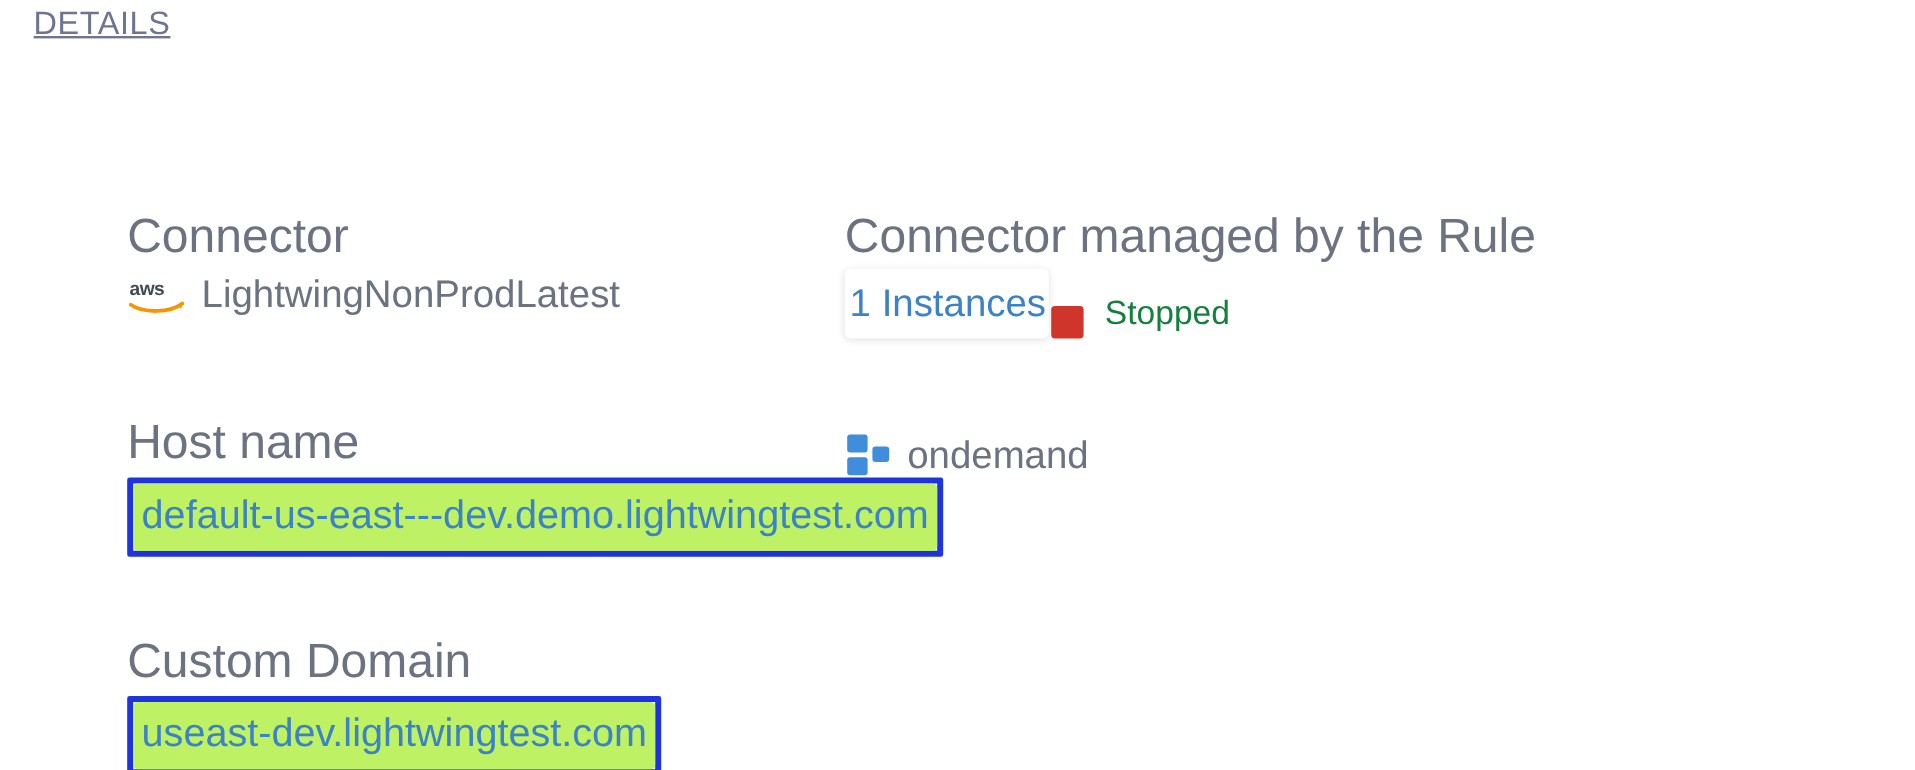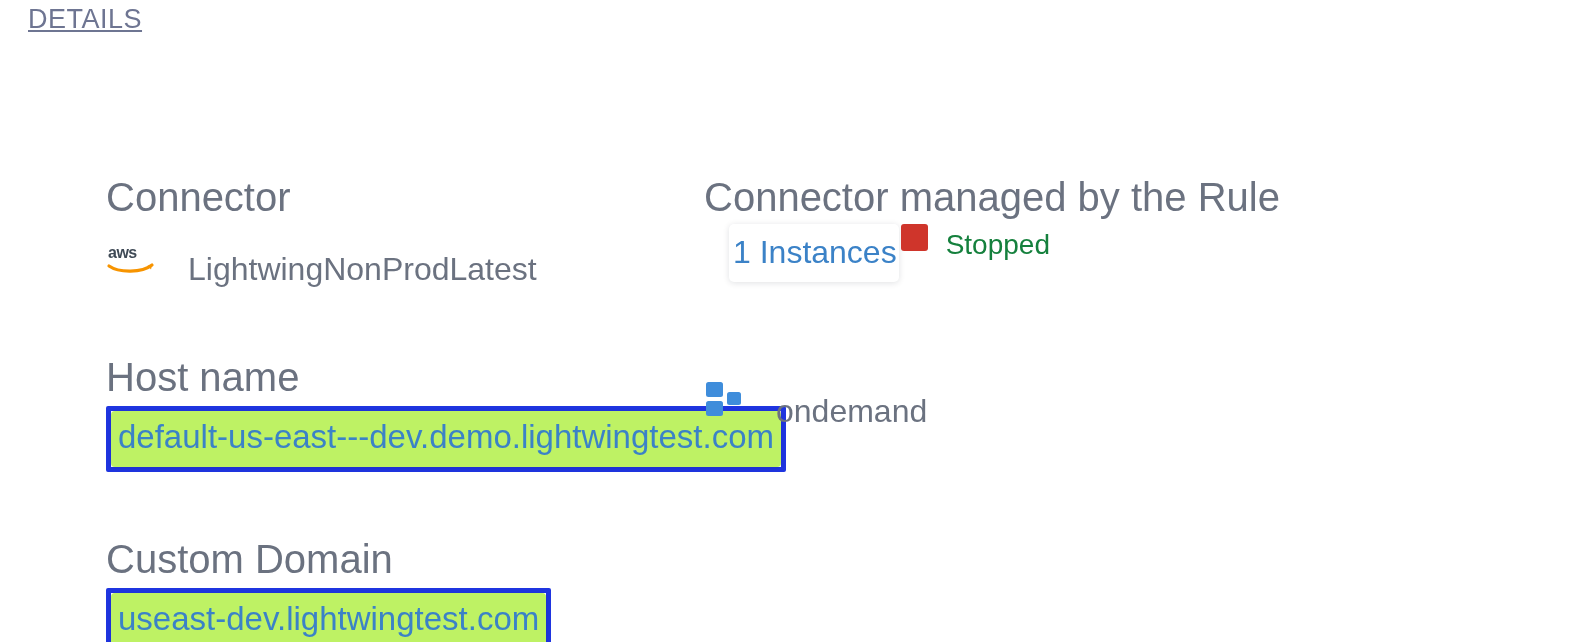--- a/index.html
+++ b/index.html
@@ -51,21 +51,20 @@
 
   .field-value {
     margin-top: 8px;
     font-size: 32px;
     line-height: 42px;
     color: #6b7280;
     font-weight: 400;
     display: flex;
     align-items: center;
     white-space: nowrap;
-    gap: 20px;
   }
 
   
   .aws-logo {
     display: inline-block;
     width: 52px;
     height: 34px;
     position: relative;
     margin-right: 10px;
     flex: none;
@@ -88,24 +87,23 @@
     width: 42px;
     height: 38px;
     margin-right: 10px;
     flex: none;
   }
   .blocks-icon svg { display:block; width:42px; height:38px; }
 
   
   .instances-row {
     display: flex;
-    align-items: flex-start;
+    align-items: flex-end;
     margin-top: 8px;
     white-space: nowrap;
-    margin-left: 25px;
   }
   .instances-link {
     font-size: 32px;
     line-height: 42px;
     color: #3b82c7;
     text-decoration: none;
     background: #ffffff;
     box-shadow: 0 1px 6px rgba(16,24,40,0.13);
     border-radius: 5px;
     padding: 7px 2px 9px 4px;
@@ -147,21 +145,21 @@
   .annot-link {
     font-size: 33px;
     line-height: 42px;
     color: #3b82c7;
     text-decoration: none;
     white-space: nowrap;
     cursor: pointer;
     display: inline-block;
   }
 
-  .value-text { display: inline-block; margin-top: 24px; }
+  .value-text { display: inline-block; }
 </style>
 </head>
 <body>
 
 <div class="section-heading">DETAILS</div>
 
 <div class="details-grid">
 
   <div class="field">
     <div class="field-label">Connector</div>

